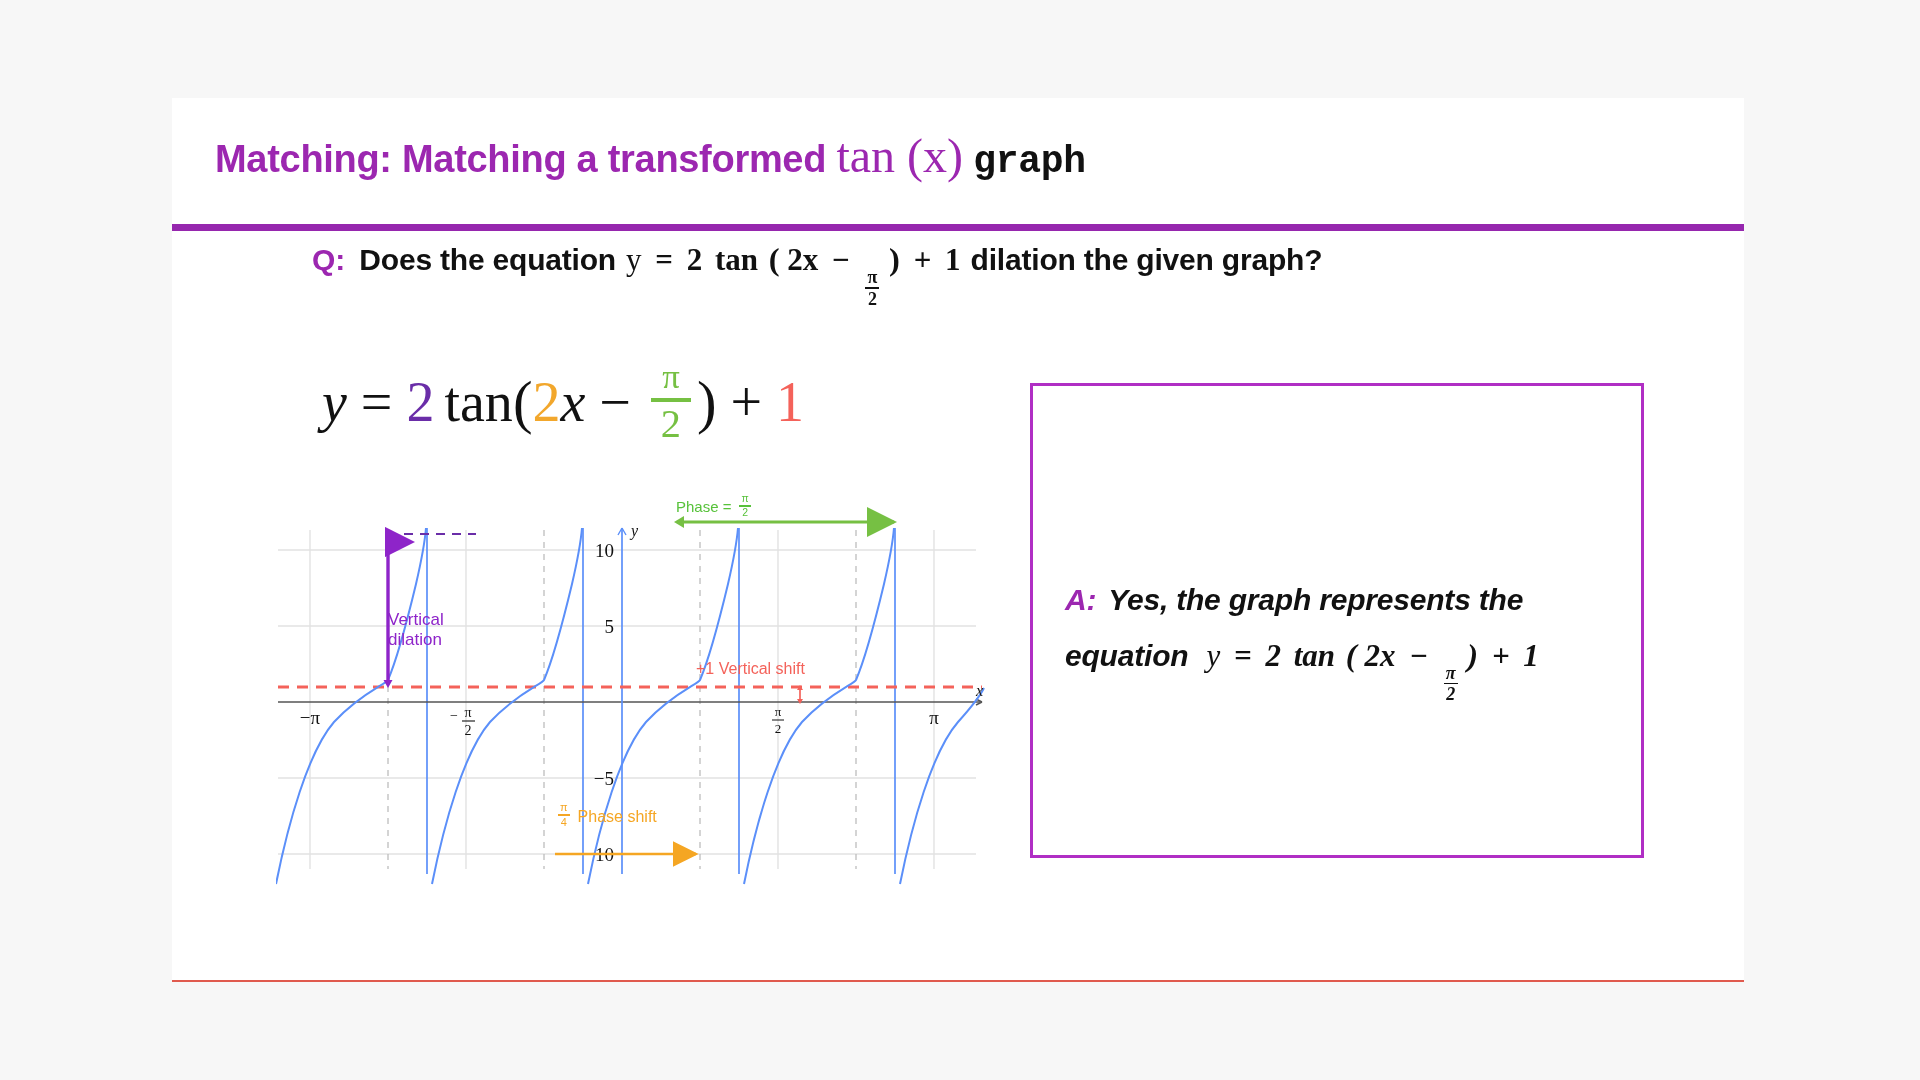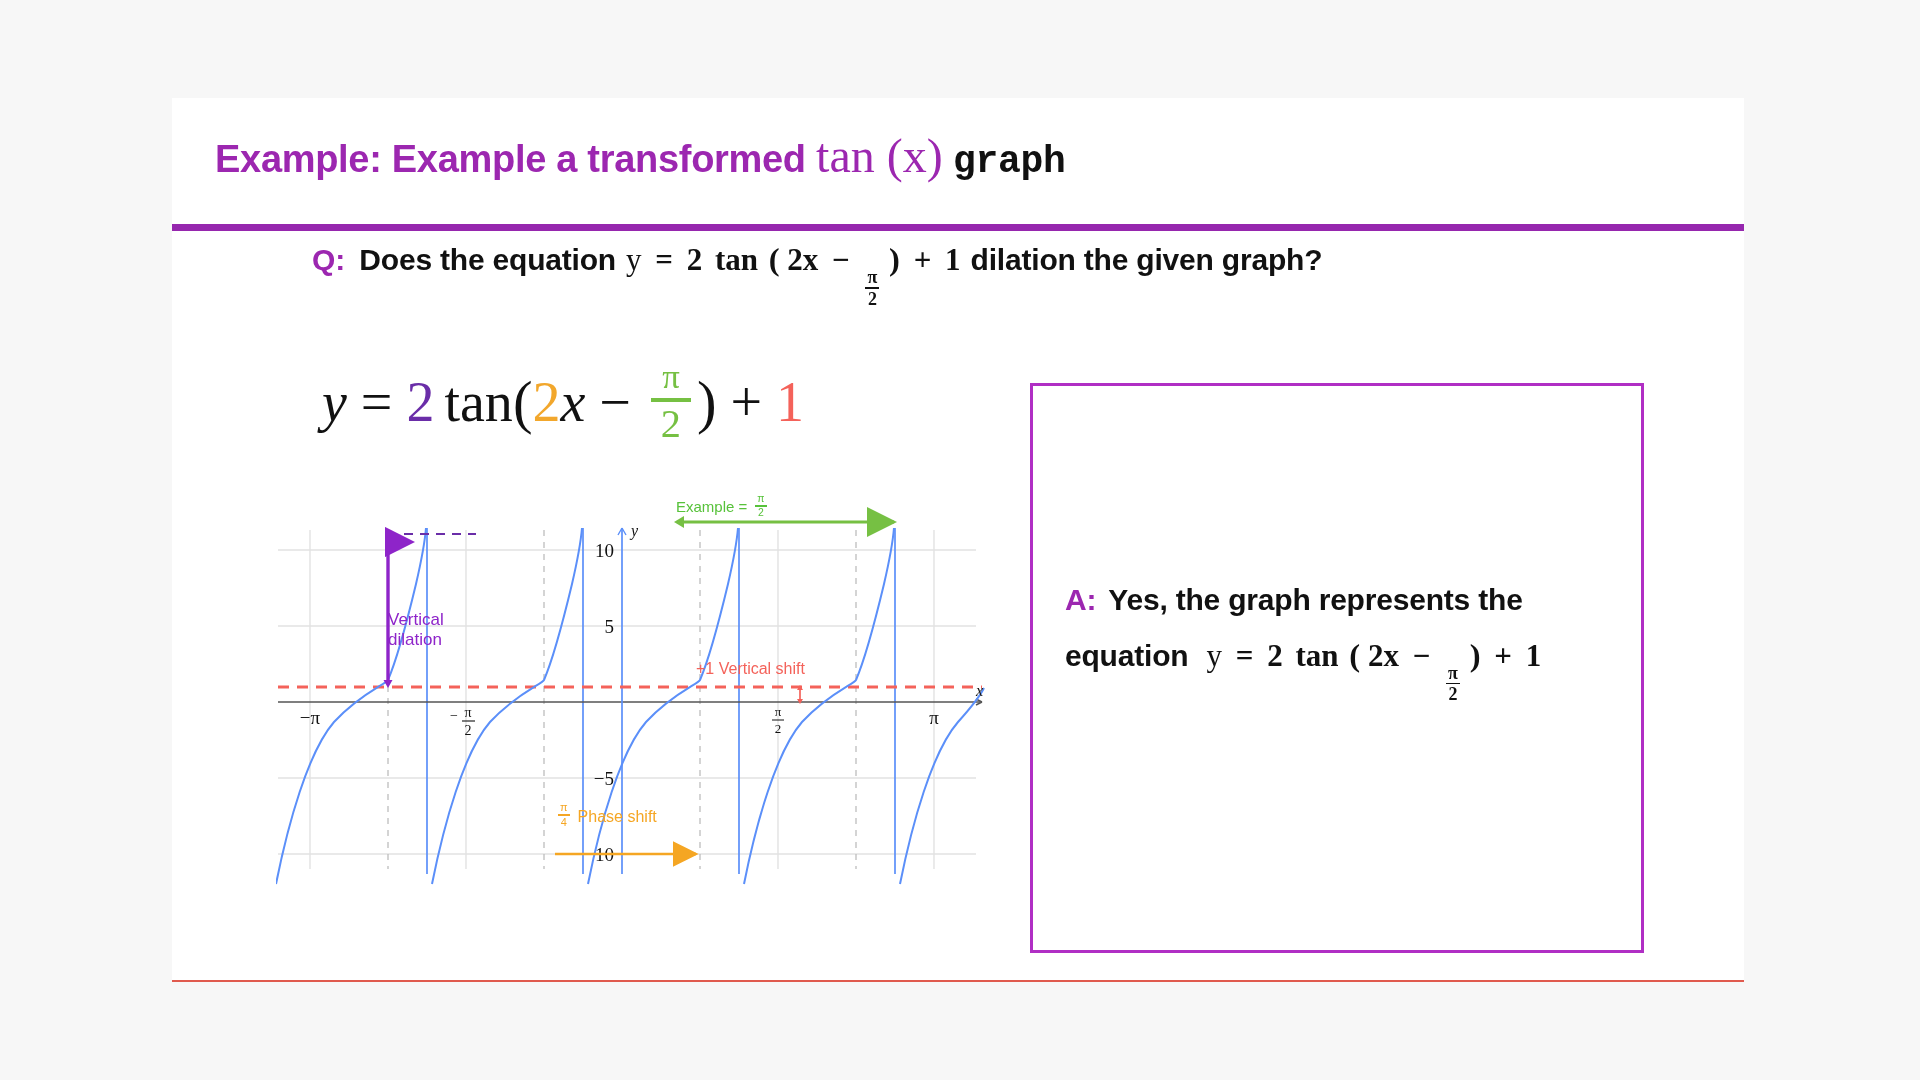--- a/index.html
+++ b/index.html
@@ -142,42 +142,43 @@
     color: #f5a623; font-size: 16px;
     display: flex; align-items: flex-start;
   }
   .annot-phase .frac { color: #f5a623; font-size: 19px; margin-right: 8px; }
   .annot-phase .lbl { padding-top: 6px; }
 
   
   .answerbox {
     position: absolute;
     left: 858px; top: 285px;
-    width: 614px; height: 570px;
+    width: 614px; height: 475px;
     border: 3px solid #b02ec4;
     background: #ffffff;
+    font-style: italic;
   }
   .answer-inner {
     position: absolute;
     left: 32px; top: 188px;
     width: 560px;
     font-size: 30px; font-weight: 800;
     color: #111111; line-height: 1.75;
     letter-spacing: -0.2px;
   }
   .a-mark { color: #9c27b0; margin-right: 12px; }
 </style>
 </head>
 <body>
 
 <div class="stage">
   <div class="card">
 
     <div class="slide-title">
-      <span>Example: Example a transformed</span>
+      <span>Matching: Matching a transformed</span>
       <span class="mathpart">tan (x)</span>
       <span class="blackpart">graph</span>
     </div>
     <div class="title-rule"></div>
 
     <div class="qrow">
       <span class="q-mark">Q:</span>
       <span class="q-text">Does the equation</span>
       <span class="mathinline" style="margin:0 10px;">
         <span class="lite">y</span>
@@ -323,21 +324,21 @@
 
         <line x1="279" y1="370" x2="420" y2="370" stroke="#f5a623" stroke-width="2.6" marker-end="url(#mkOrange)"></line>
       </svg>
 
       <div class="annot annot-vdil">
         <div>Vertical</div>
         <div>dilation</div>
       </div>
 
       <div class="annot annot-period">
-        <span>Example =</span>
+        <span>Phase =</span>
         <span class="frac" style="font-size:18px;margin-left:8px;">
           <span class="num">π</span>
           <span class="bar"></span>
           <span class="den">2</span>
         </span>
       </div>
 
       <div class="annot annot-vshift">+1 Vertical shift</div>
 
       <div class="annot annot-phase">

